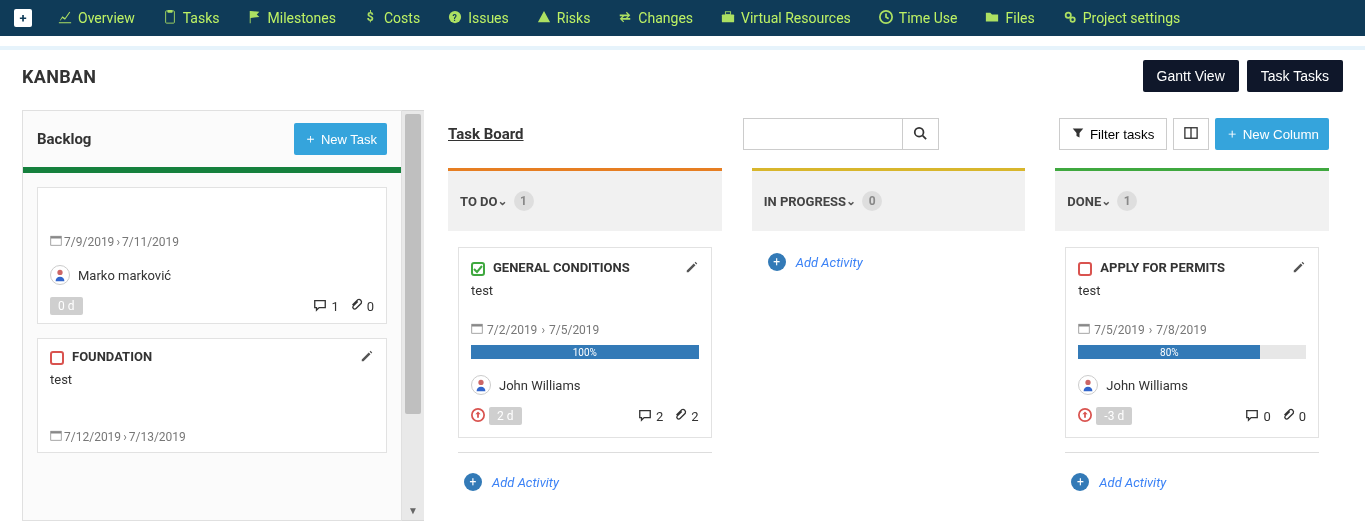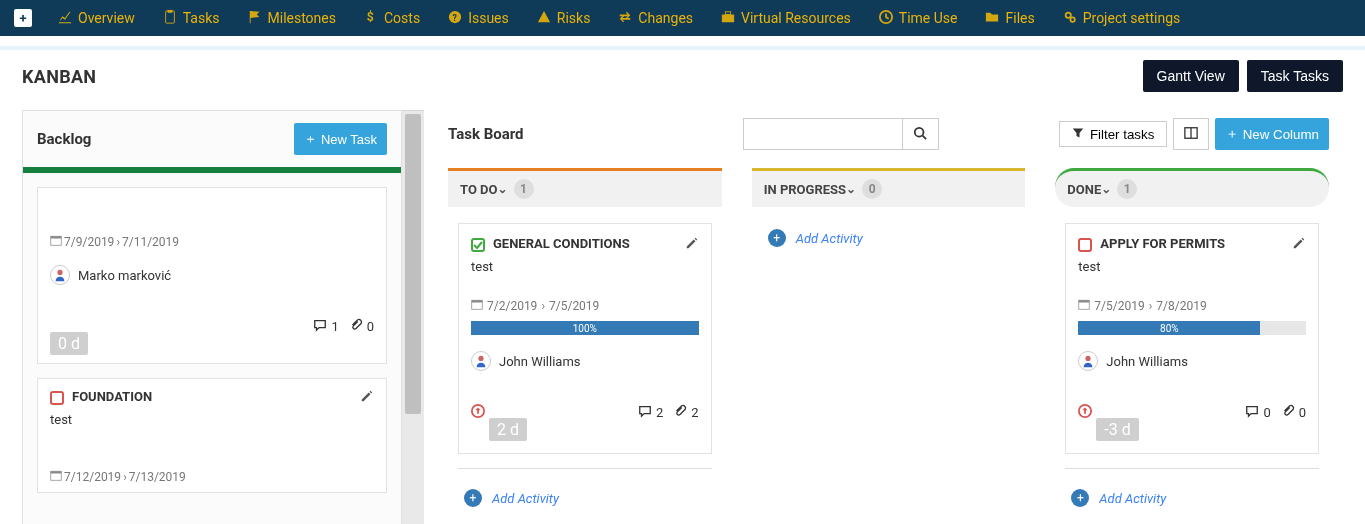--- a/index.html
+++ b/index.html
@@ -29,21 +29,21 @@
   align-items:center;
   justify-content:center;
   border-radius:2px;
   cursor:pointer;
   font-weight:bold;
 }
 .topnav .nav-item {
   display: flex;
   align-items: center;
   padding: 0 14px;
-  color: #eab308;
+  color: #bef264;
   cursor: pointer;
   font-size: 14px;
   white-space: nowrap;
 }
 .topnav .nav-item .nav-icon {
   margin-right: 6px;
   opacity: 0.9;
 }
 
 
@@ -115,52 +115,52 @@
   color:#666; font-size:10px;
 }
 .scroll-handle .chevron.up { top:4px; }
 .scroll-handle .chevron.down { bottom:4px; }
 
 
 .board-area { flex:1; display:flex; flex-direction:column; padding-left:10px; }
 .board-top {
   display:flex; align-items:center; padding:8px 14px 12px 14px;
 }
-.board-top h3 { font-size:15px; font-weight:700; }
+.board-top h3 { font-size:15px; font-weight:700;text-decoration:underline; }
 .search-wrap {
   margin-left:auto;
   display:flex;
   align-items:center;
 }
 .search-input {
   border:1px solid #ccc; height:32px; width:160px; padding:0 8px; font-size:13px;
 }
 .search-btn {
   border:1px solid #ccc; border-left:none; height:32px; width:36px;
   background:#fff; cursor:pointer;
 }
 .filter-btn {
-  border:1px solid #ccc; background:#fff; height:26px; padding:0 12px; margin-left:120px;
+  border:1px solid #ccc; background:#fff; height:32px; padding:0 12px; margin-left:120px;
   display:flex; align-items:center; gap:6px; cursor:pointer;
 }
 .columns-btn {
   border:1px solid #ccc; background:#fff; height:32px; width:36px; margin-left:6px;
   display:flex; align-items:center; justify-content:center; cursor:pointer;
 }
 .new-col-btn {
   background:#35a4dc; color:#fff; border:none; height:32px; padding:0 10px;
   margin-left:6px; border-radius:2px; cursor:pointer;
   display:flex; align-items:center; gap:4px;
 }
 
 
 .columns-row { display:flex; gap:30px; padding:6px 14px 14px 14px; }
 .kanban-col { flex:1; min-width:0; display:flex; flex-direction:column; }
 .col-head {
-  border-top:3px solid; background:#f1f1f1; padding:8px 12px;
+  border-top:3px solid; background:#f1f1f1; padding:20px 12px;
   display:flex; align-items:center; font-weight:700; font-size:13px;
   color:#444;
 }
 .col-head .chev { font-size:12px; color:#555; }
 .col-head .count-badge {
   background:#dedede; color:#888; width:20px; height:20px; border-radius:50%;
   display:flex; align-items:center; justify-content:center; font-size:12px; margin-left:6px;
 }
 .col-body { padding:16px 10px 10px 10px; display:flex; flex-direction:column; gap:14px; }
 
@@ -174,21 +174,21 @@
 .card-title { font-weight:700; font-size:13px; }
 .card-edit { margin-left:auto; color:#555; cursor:pointer; }
 .card-sub { font-size:13px; color:#333; }
 .card-dates { font-size:12px; color:#777; display:flex; align-items:center; gap:4px; margin-top:18px;}
 .progress-bar { height:14px; background:#e7e7e7; position:relative; margin-top:2px; }
 .progress-fill { position:absolute; left:0; top:0; bottom:0; background:#337ab7; color:#fff; font-size:10px; display:flex; align-items:center; justify-content:center; }
 .assignee-row { display:flex; align-items:center; gap:8px; margin-top:10px; }
 .avatar { width:20px; height:20px; border-radius:50%; background:#fff; border:1px solid #ccc; display:flex; align-items:center; justify-content:center; font-size:11px; }
 .avatar svg { width:14px; height:14px; }
 .card-footer { display:flex; align-items:center; margin-top:6px; font-size:13px; color:#333; }
-.days-badge { background:#cfcfcf; color:#fff; font-size:16px; padding:2px 8px; border-radius:2px;margin-top:35px; }
+.days-badge { background:#cfcfcf; color:#fff; font-size:12px; padding:2px 8px; border-radius:2px; }
 .days-overdue { color:#d9534f; margin-right:4px; font-weight:bold; }
 .footer-stats { margin-left:auto; display:flex; align-items:center; gap:4px; }
 
 .add-activity-row { display:flex; align-items:center; gap:10px; padding:6px; }
 .add-activity-row .plus-circle {
   width:18px; height:18px; border-radius:50%; background:#337ab7; color:#fff;
   display:flex; align-items:center; justify-content:center; font-size:12px; flex-shrink:0;
 }
 .add-activity-row .link {
   color:#3b82f6; cursor:pointer;font-style:italic;
@@ -521,21 +521,21 @@
         </div>
         <div class="col-body">
           <div class="add-activity-row">
             <span class="plus-circle">+</span>
             <span class="link">Add Activity</span>
           </div>
         </div>
       </div>
 
       <div class="kanban-col">
-        <div class="col-head" style="border-top-color:#3fa83f;border-radius:19px;">
+        <div class="col-head" style="border-top-color:#3fa83f;">
           <span>DONE</span>
           <div class="spacer"></div>
           <span class="chev">⌄</span>
           <span class="count-badge">1</span>
         </div>
         <div class="col-body">
           <div class="card">
             <div class="card-title-row">
               <svg class="checkbox-icon" viewBox="0 0 14 14">
                   <rect x="1" y="1" width="12" height="12" rx="2" fill="none" stroke="#d9534f" stroke-width="2"></rect>

